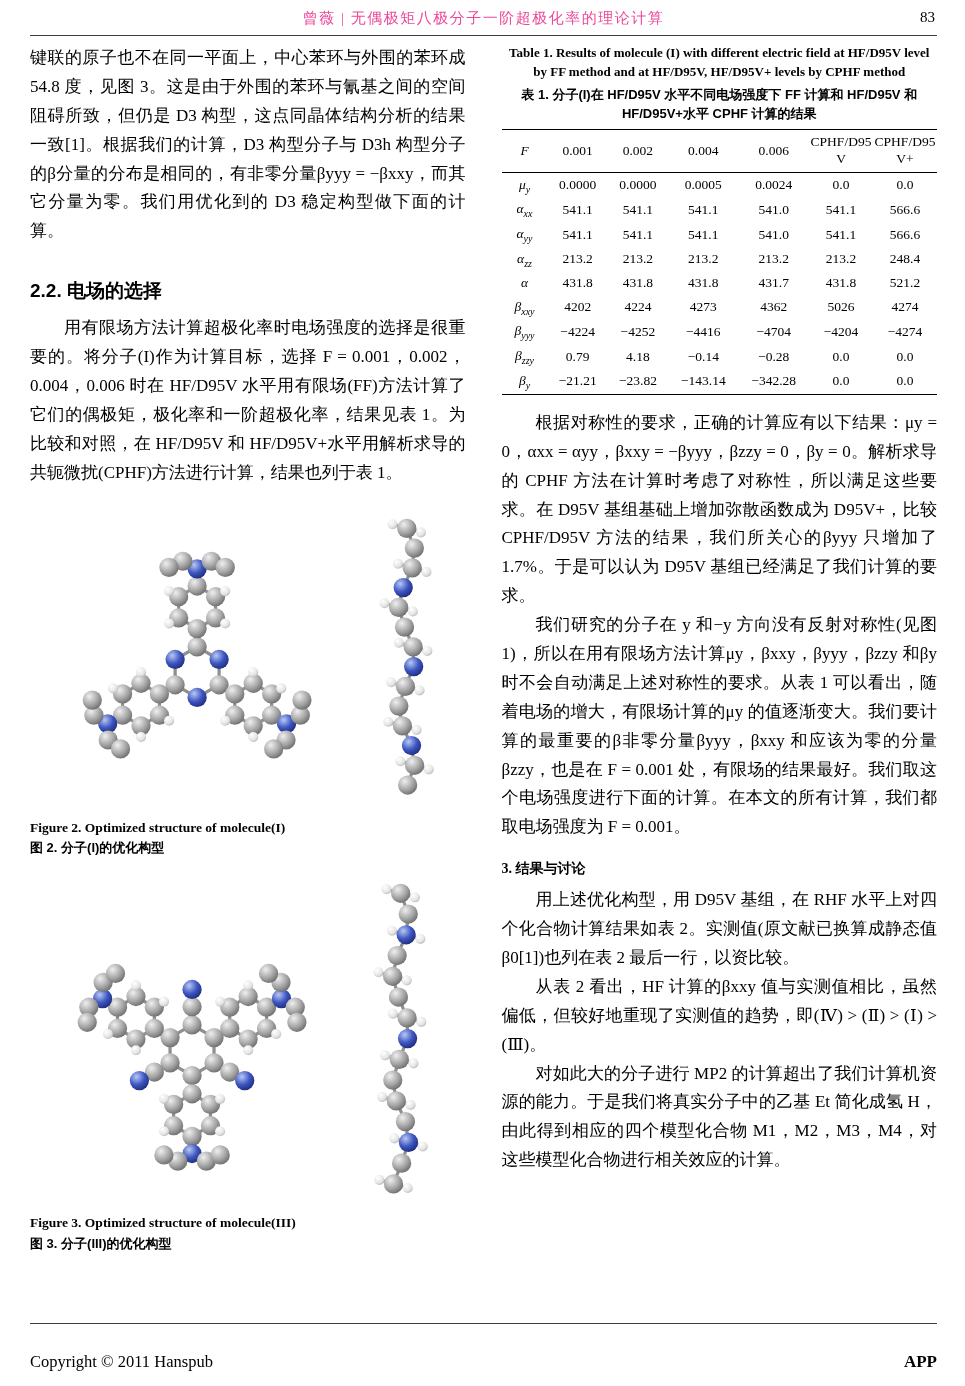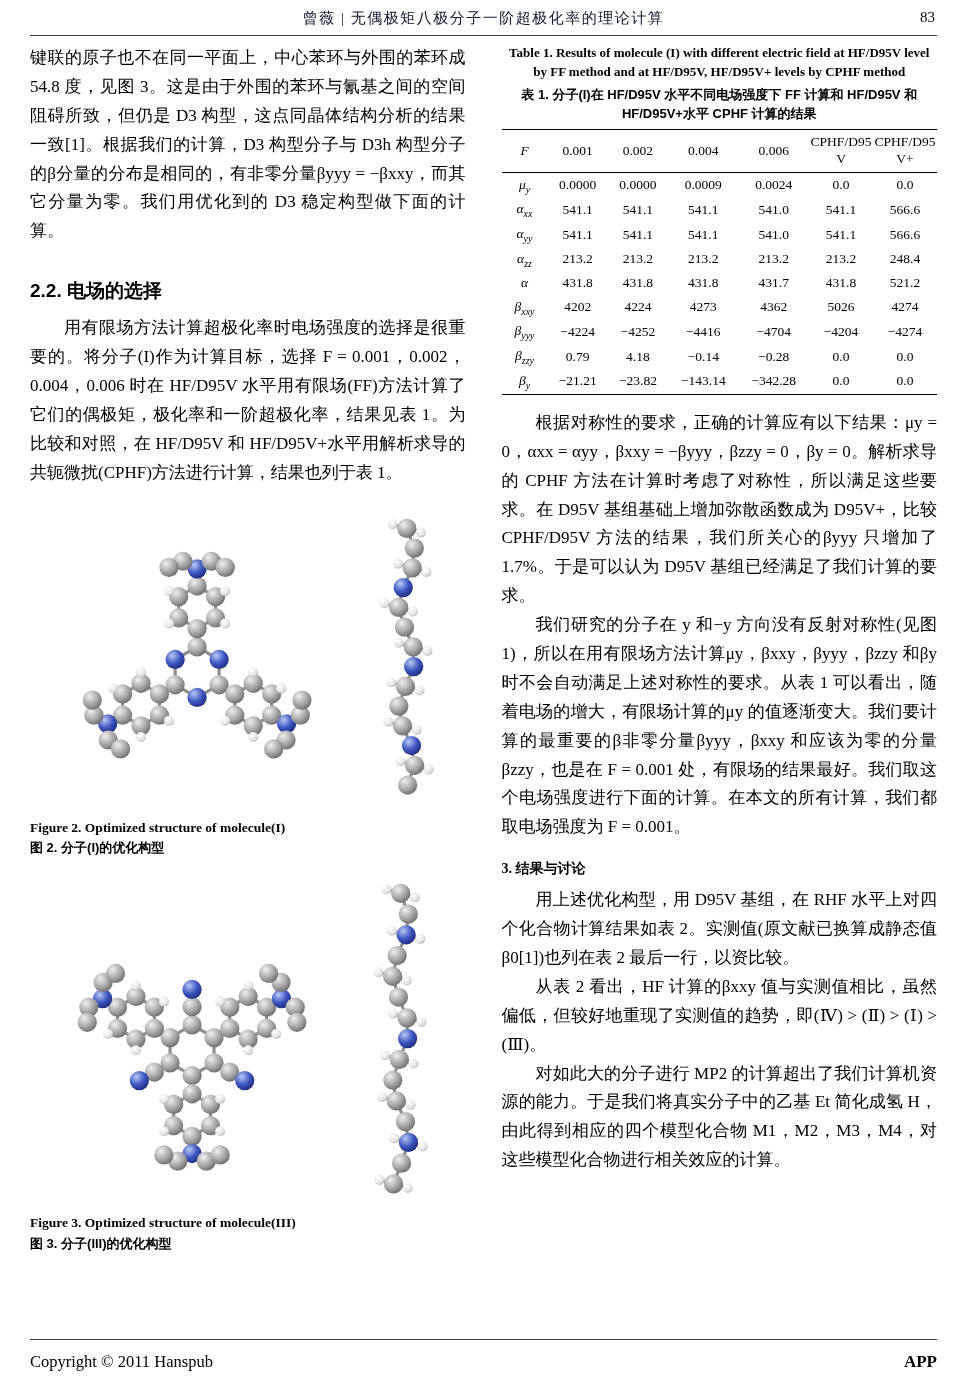--- a/index.html
+++ b/index.html
@@ -8,21 +8,21 @@
     position:relative; width:965px; height:1386px; margin:0 auto;
     background:#ffffff; color:#000;
     font-family:"Liberation Serif","DejaVu Serif",serif;
     overflow:hidden;
   }
   .header {
     position:absolute; top:0; left:30px; right:28px; height:36px;
     border-bottom:1px solid #3c3c3c;
   }
   .header-title {
-    text-align:center; font-size:15px; padding-top:9px; letter-spacing:1.5px; color:#0f172a;
+    text-align:center; font-size:15px; padding-top:9px; letter-spacing:1.5px; color:#ec4899;
   }
   .page-num { position:absolute; right:2px; top:9px; font-size:15px; }
   .columns {
     position:absolute; top:44px; left:30px; right:28px; bottom:64px;
     display:flex; gap:36px; overflow:hidden;
   }
   .col { flex:1; min-width:0; }
   p.body { font-size:17px; line-height:1.7; text-align:justify; }
   p.ind { text-indent:2em; }
   .h-sub {
@@ -47,21 +47,21 @@
     border-bottom:1px solid #000; font-weight:400; padding:4px 1px;
     line-height:1.25; text-align:center; overflow-wrap:anywhere;
   }
   .data td { text-align:center; padding:1.5px 1px; line-height:1.5; }
   .data th:first-child, .data td:first-child { width:46px; }
   .data th:nth-child(6), .data th:nth-child(7) { width:64px;text-align:center; }
   .data td.rowlabel { font-style:italic; }
   .data sub { font-size:10px; }
   .footer {
     position:absolute; left:30px; right:28px; bottom:14px;
-    border-top:1px solid #3c3c3c; padding-top:12px;
+    border-top:1px solid #3c3c3c; padding-top:28px;
     display:flex; justify-content:space-between; font-size:16.5px;
   }
   .footer .app { font-weight:700; font-size:17px; }
   .defs-holder { position:absolute; width:0; height:0; overflow:hidden; }
 </style>
 </head>
 <body>
 
 <div class="page">
 
@@ -471,21 +471,21 @@
               <th>0.006</th>
               <th>CPHF/D95V</th>
               <th>CPHF/D95V+</th>
             </tr>
           </thead>
           <tbody>
             <tr>
               <td class="rowlabel"><i>μ</i><sub><i>y</i></sub></td>
               <td>0.0000</td>
               <td>0.0000</td>
-              <td>0.0009</td>
+              <td>0.0005</td>
               <td>0.0024</td>
               <td>0.0</td>
               <td>0.0</td>
             </tr>
             <tr>
               <td class="rowlabel"><i>α</i><sub><i>xx</i></sub></td>
               <td>541.1</td>
               <td>541.1</td>
               <td>541.1</td>
               <td>541.0</td>

